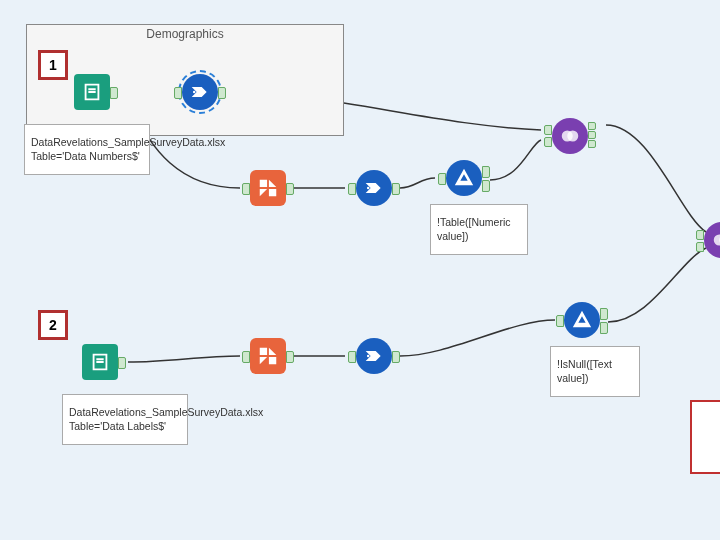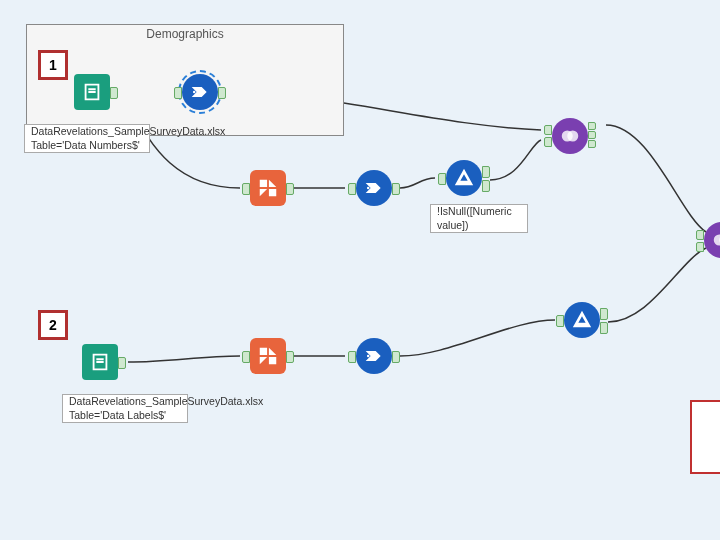--- a/index.html
+++ b/index.html
@@ -1,20 +1,20 @@
 <!DOCTYPE html>
 <html><head>
 <meta charset="utf-8">
 <style>
 html,body{margin:0;padding:0;width:720px;height:540px;background:#eaf2f9;font-family:Arial,sans-serif;overflow:hidden}
 .canvas{position:relative;width:636px;height:540px}
 .container{position:absolute;background:#f5f5f5;border:1px solid #888}
 .container-title{position:absolute;top:2px;left:0;right:0;text-align:center;font-size:12px;color:#555}
 .num-badge{position:absolute;width:24px;height:24px;background:#fff;border:3px solid #b03030;color:#000;font-size:14px;font-weight:bold;display:flex;align-items:center;justify-content:center;z-index:20}
-.anno{position:absolute;background:#fff;border:1px solid #aaa;font-size:10.5px;color:#333;padding:0 6px;line-height:1.3;z-index:5}
+.anno{position:absolute;background:#fff;border:1px solid #aaa;font-size:10.5px;color:#333;padding:11px 6px;line-height:1.3;z-index:5}
 .tool{position:absolute;width:36px;height:36px;z-index:10}
 .tool .anchor{position:absolute;width:6px;height:10px;background:#cfe8cf;border:1px solid #6a6;top:13px}
 .tool .a-left{left:-8px;border-radius:2px 0 0 2px}
 .tool .a-right{right:-8px;border-radius:0 2px 2px 0}
 .tool .a-right-t{right:-8px;top:6px;border-radius:0 2px 2px 0}
 .tool .a-right-b{right:-8px;top:20px;border-radius:0 2px 2px 0}
 .input-tool{background:#1a9e7e;border-radius:4px;display:flex;align-items:center;justify-content:center}
 .input-tool svg{width:22px;height:22px;fill:#fff}
 .select-tool{background:#1a5fbf;border-radius:50%;display:flex;align-items:center;justify-content:center}
 .select-tool.dashed{outline:2px dashed #2a7fd8;outline-offset:2px}
@@ -102,21 +102,21 @@
 </div>
 
 <div class="tool filter-tool" style="left:446px;top:160px" title="Filter">
   <svg viewBox="0 0 24 24">
         <path d="M12 2l10 18H2zM12 8l-4 7h8z"></path>
       </svg>
   <div class="anchor a-left"></div>
   <div class="anchor a-right-t"></div>
   <div class="anchor a-right-b"></div>
 </div>
-<div class="anno" style="left:430px;top:204px;width:84px">!IsNull([Numeric value])</div>
+<div class="anno" style="left:430px;top:204px;width:84px">!Table([Numeric value])</div>
 
 <div class="tool join-tool" style="left:552px;top:118px" title="Join">
   <svg viewBox="0 0 24 24">
         <circle cx="9" cy="12" r="6" fill-opacity="0.8"></circle>
         <circle cx="15" cy="12" r="6" fill-opacity="0.8"></circle>
       </svg>
   <div class="join-anchors-left" style="top:5px">
         <div class="ja"></div>
         <div class="ja"></div>
       </div>
@@ -165,16 +165,17 @@
 </div>
 
 <div class="tool filter-tool" style="left:564px;top:302px" title="Filter">
   <svg viewBox="0 0 24 24">
         <path d="M12 2l10 18H2zM12 8l-4 7h8z"></path>
       </svg>
   <div class="anchor a-left"></div>
   <div class="anchor a-right-t"></div>
   <div class="anchor a-right-b"></div>
 </div>
+<div class="anno" style="left:550px;top:346px;width:76px">!IsNull([Text value])</div>
 
 <div class="redbox" style="left:690px;top:400px;width:40px;height:70px"></div>
 
 </div>
 
 </body></html>

